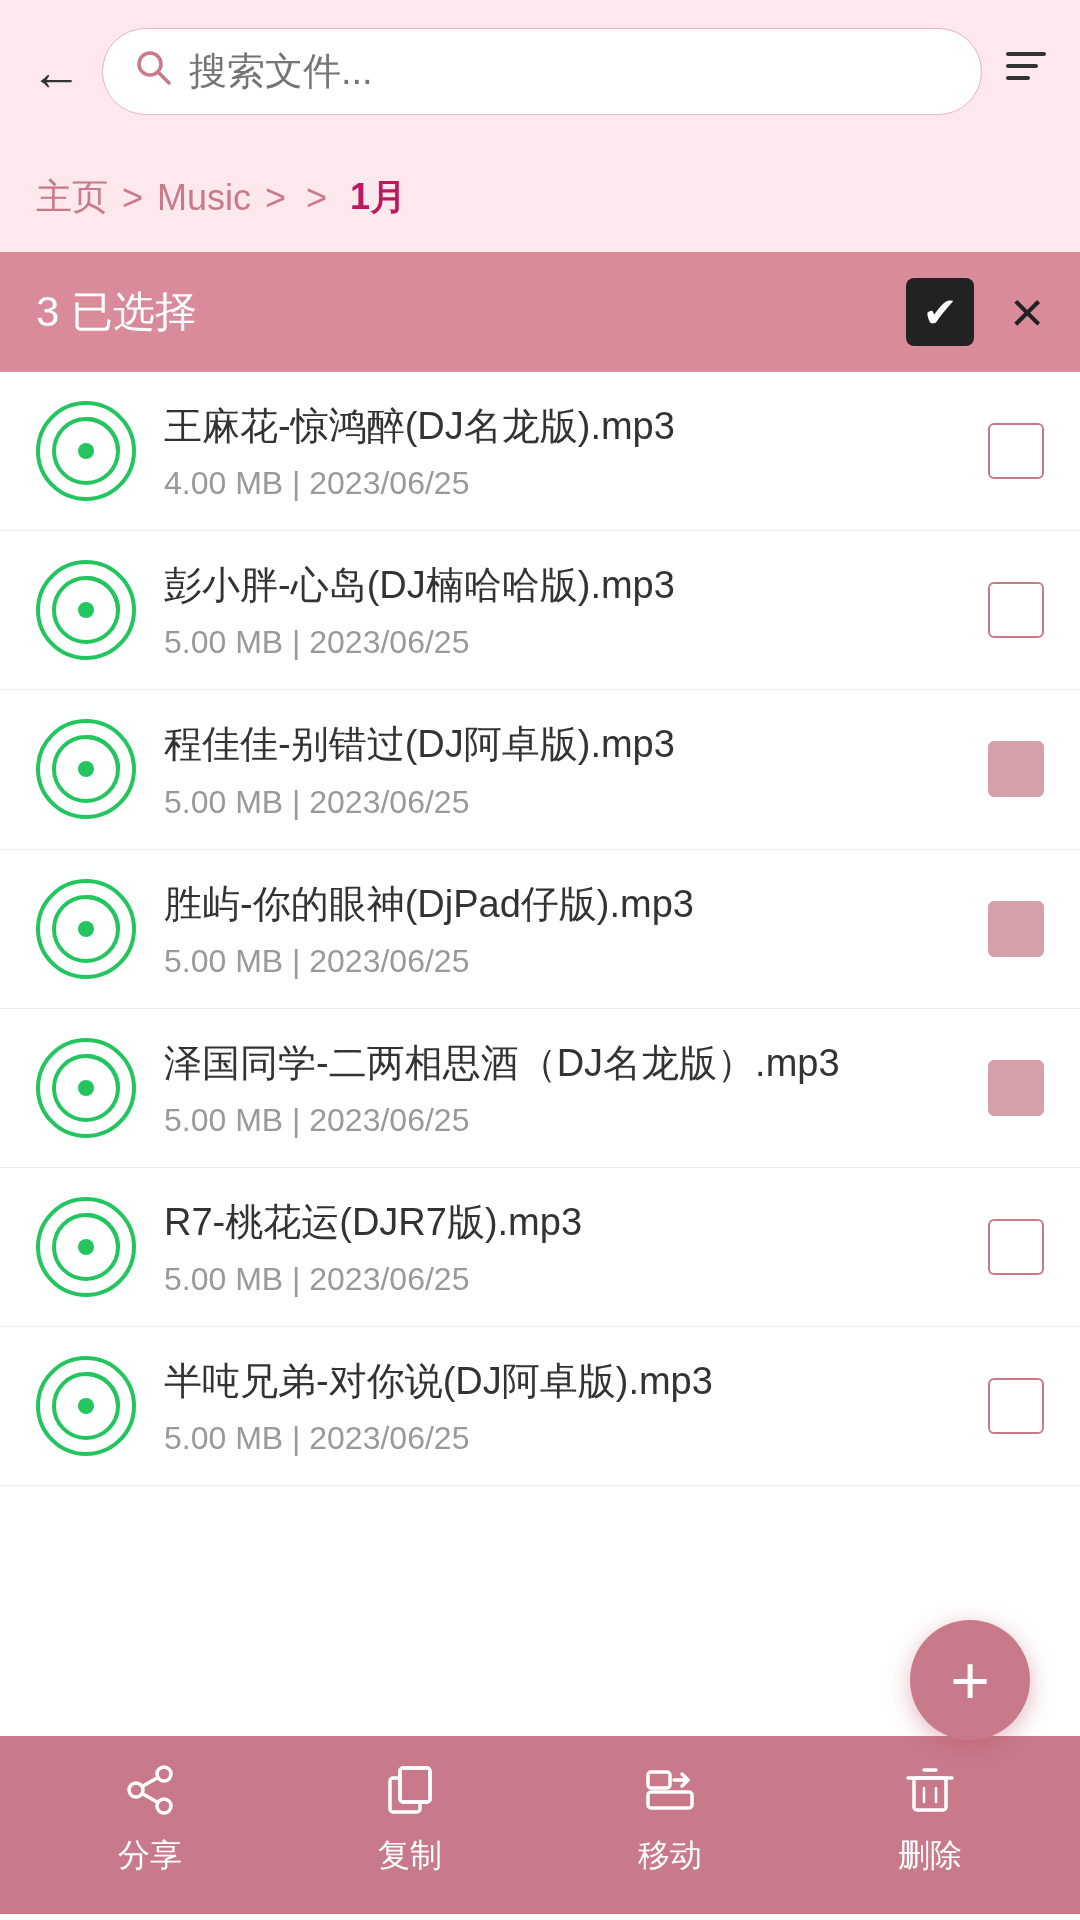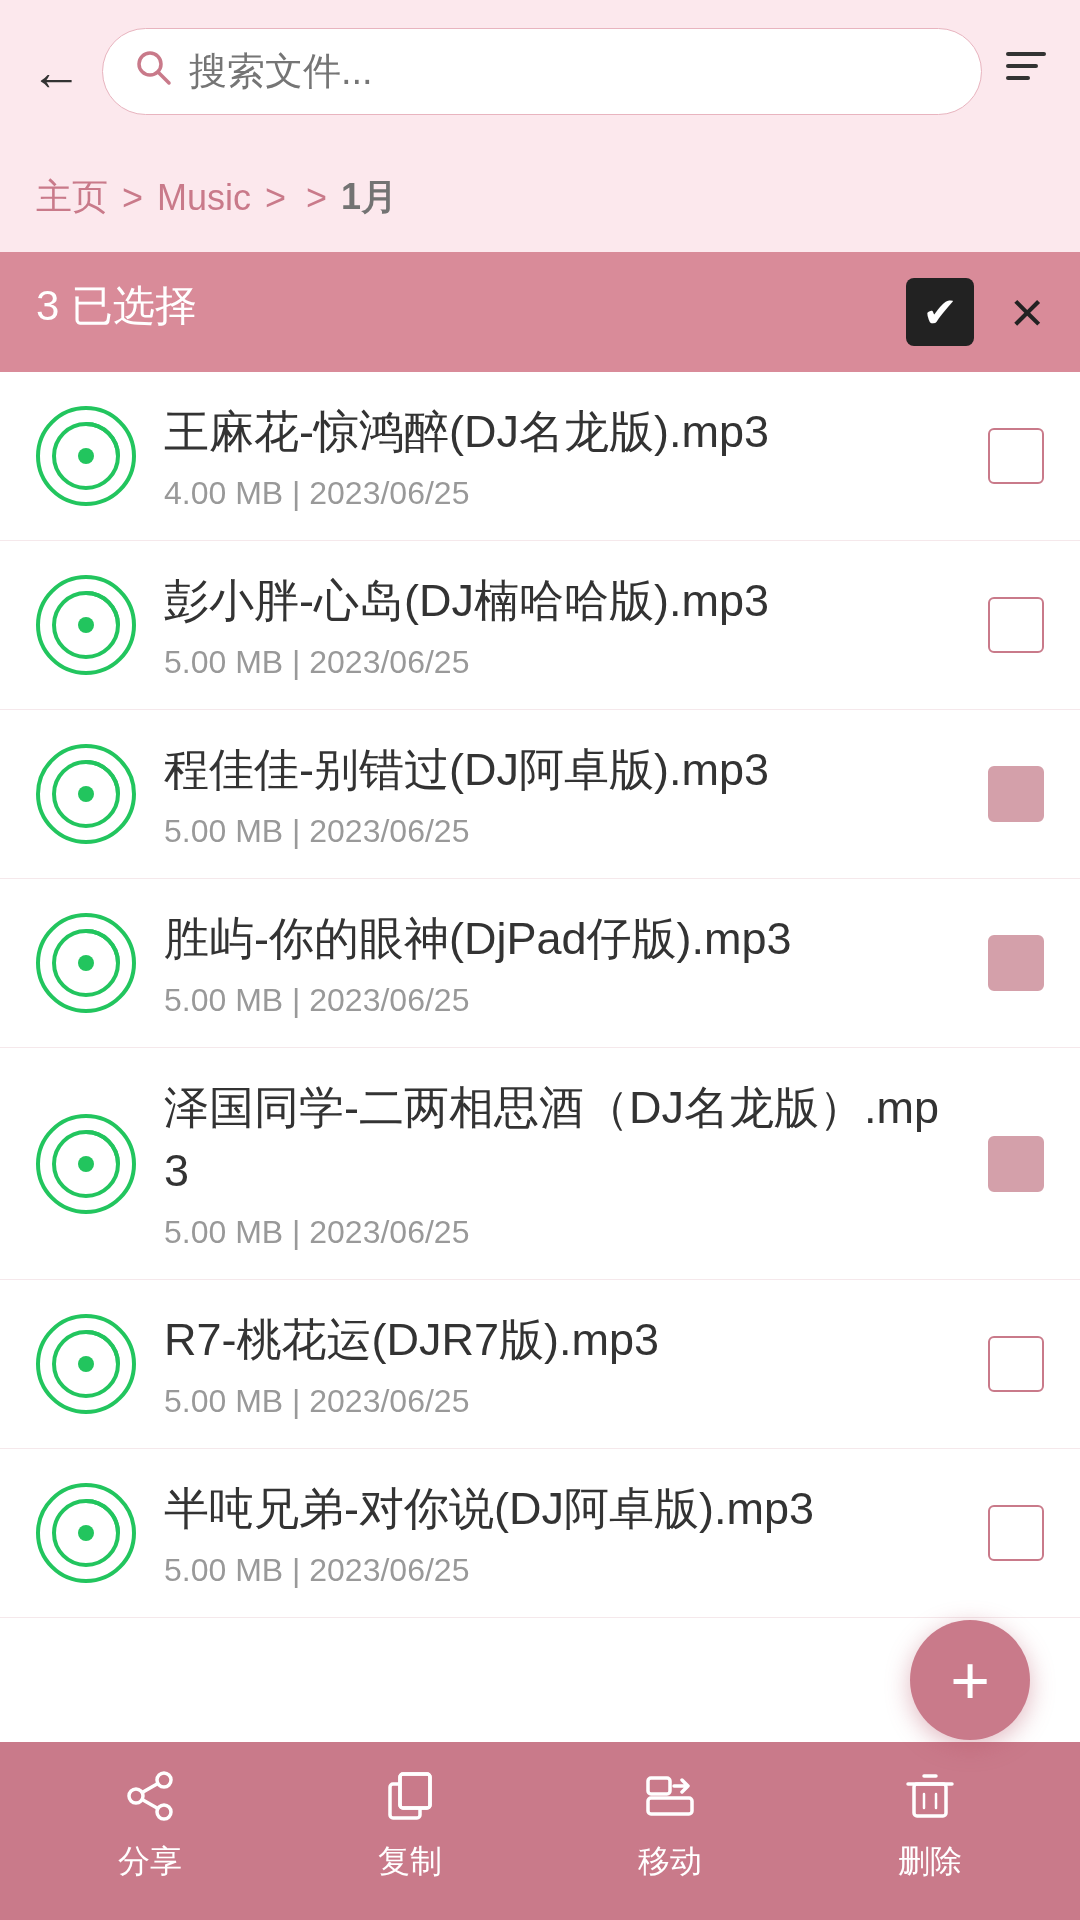--- a/index.html
+++ b/index.html
@@ -62,31 +62,33 @@
       padding: 30px 36px;
       background: #fce8ed;
       gap: 8px;
       font-size: 36px;
       color: #c97a8a;
     }
     .breadcrumb span {
       cursor: pointer;
     }
     .breadcrumb .current {
-      color: #737373;
+      color: #be185d;
       font-weight: 600;
+      margin-left: 9px;
     }
     .breadcrumb .sep {
       margin: 0 6px;
       color: #c97a8a;
     }
 
     
     .selection-bar {
       display: flex;
+      align-items: center;
       background: #d98b99;
       padding: 26px 36px;
       justify-content: space-between;
     }
     .selection-count {
       font-size: 42px;
       color: #fff;
       font-weight: 500;
     }
     .selection-actions {
@@ -136,21 +138,21 @@
     }
     .file-icon svg {
       width: 100%;
       height: 100%;
     }
     .file-info {
       flex: 1;
       min-width: 0;
     }
     .file-name {
-      font-size: 45px;
+      font-size: 38px;
       color: #333;
       line-height: 1.4;
       word-break: break-all;
     }
     .file-meta {
       font-size: 32px;
       color: #999;
       margin-top: 12px;
     }
     .file-checkbox {
@@ -188,21 +190,21 @@
     .fab-plus {
       color: white;
       font-size: 68px;
       line-height: 1;
       font-weight: 300;
     }
 
     
     .bottom-toolbar {
       position: absolute;
-      bottom: 0;
+      bottom: 6px;
       left: 0;
       width: 100%;
       background: #c97a8a;
       display: flex;
       align-items: center;
       justify-content: space-around;
       padding: 28px 20px 36px;
     }
     .toolbar-item {
       display: flex;

